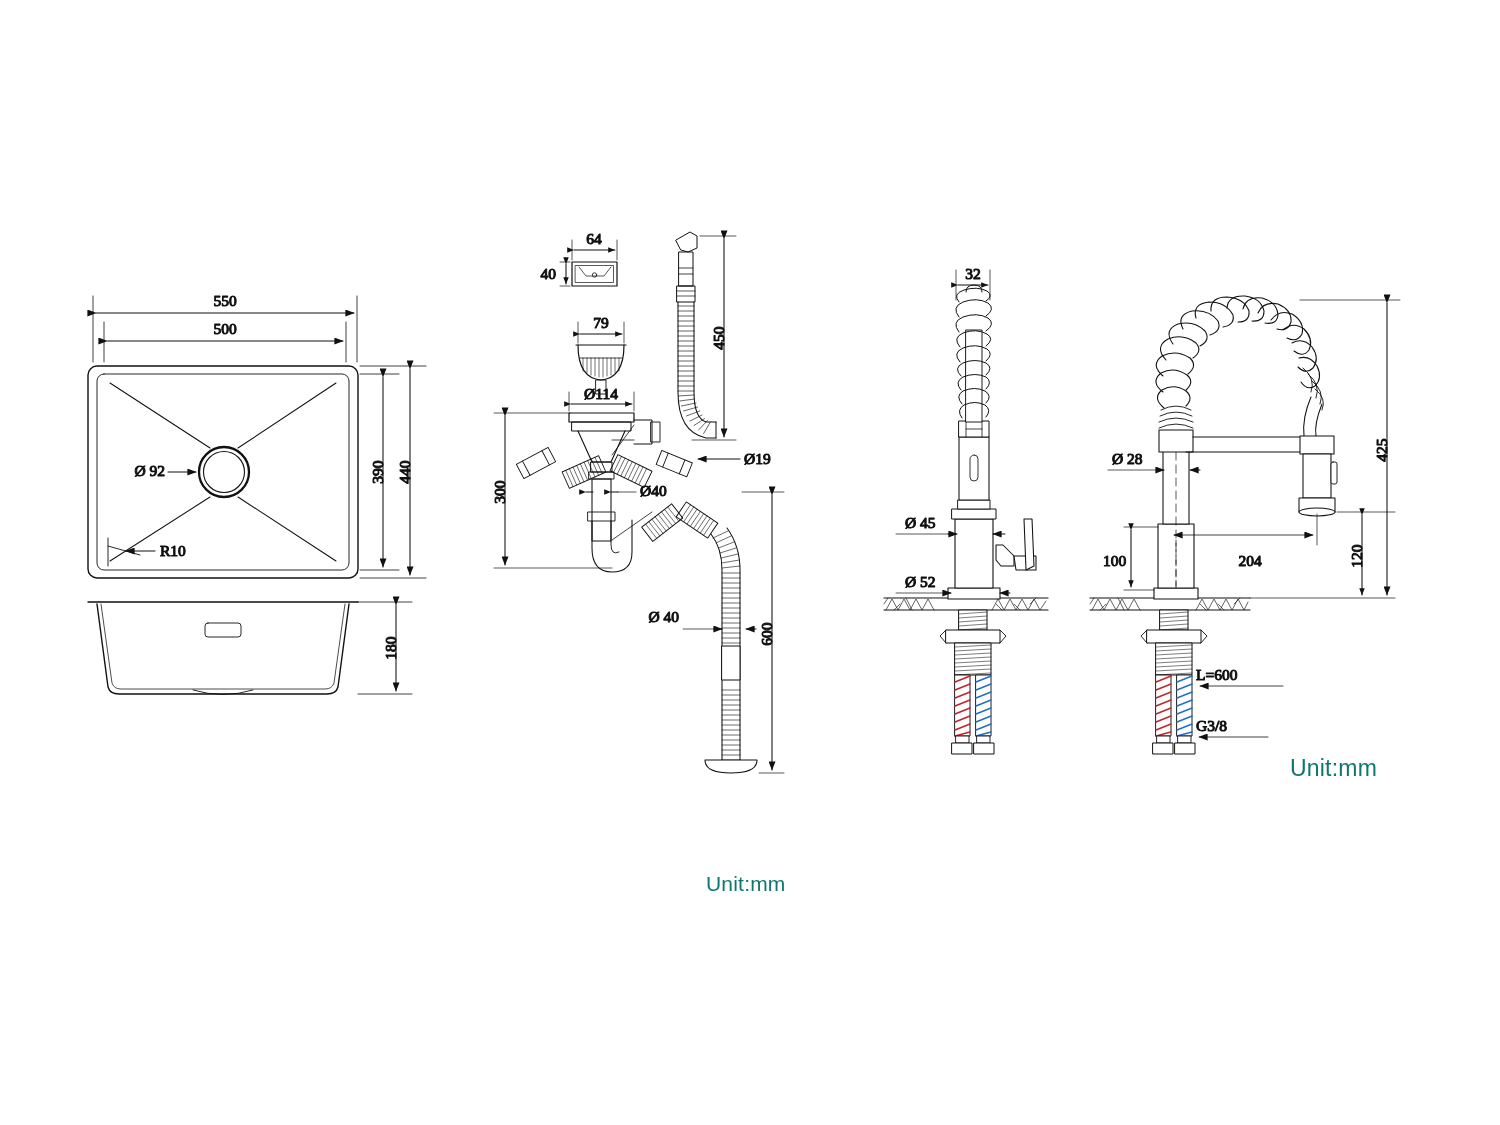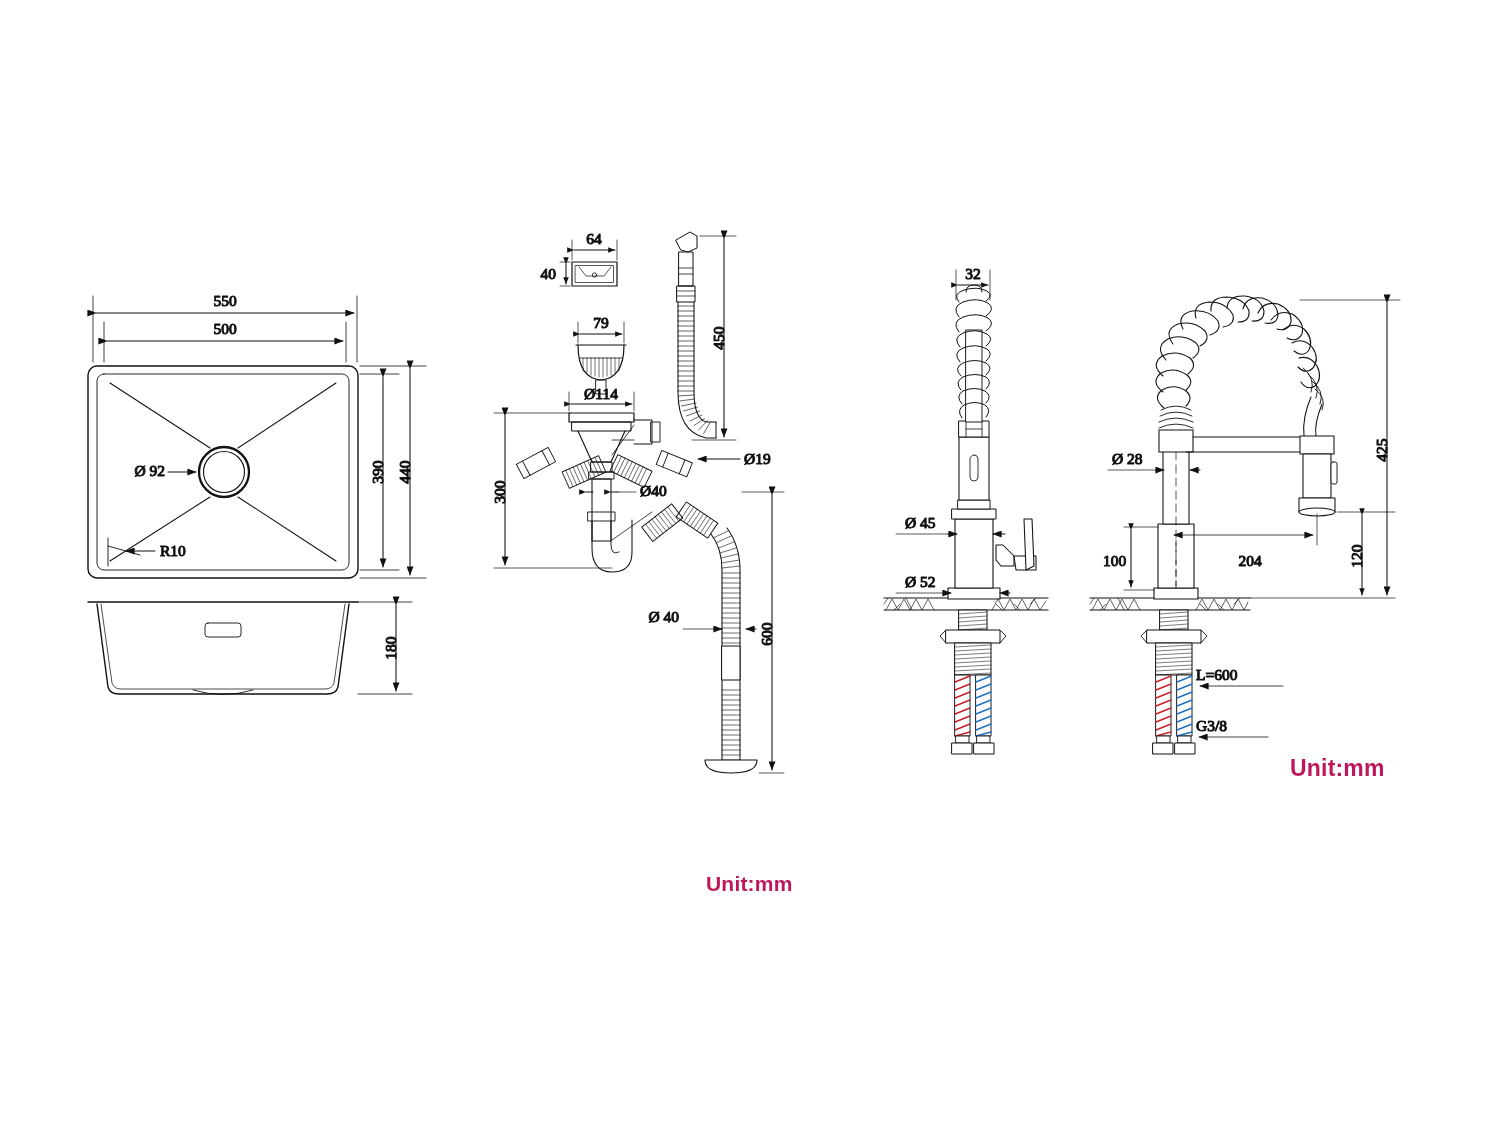--- a/index.html
+++ b/index.html
@@ -17,22 +17,22 @@
   #sheet {
     position: absolute;
     left: 0; top: 0;
     width: 1500px;
     height: 1125px;
   }
   .unit-label {
     position: absolute;
     font-family: "Liberation Sans", sans-serif;
     font-size: 21px;
-    font-weight: 700;
-    color: #be185d;
+    font-weight: 400;
+    color: #0f766e;
     letter-spacing: 0.2px;
     white-space: nowrap;
   }
   #unit-mm-drain { left: 706px; top: 872px; }
   #unit-mm-faucet { left: 1290px; top: 755px; font-size: 23px; }
 
   
   svg text {
     font-family: "Liberation Serif", serif;
     fill: #111111;

